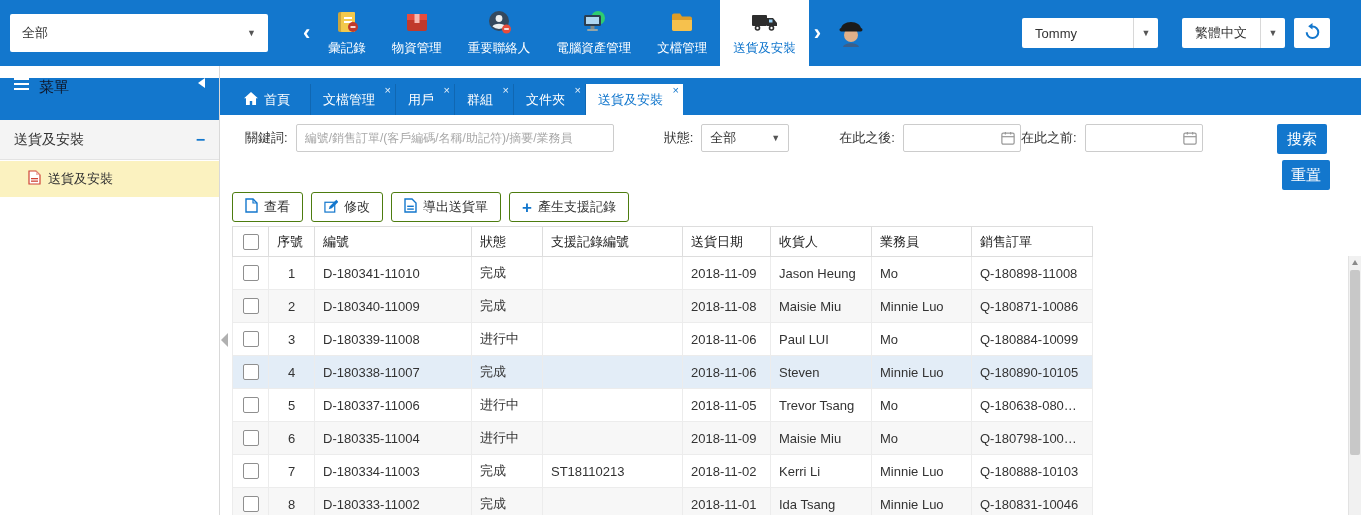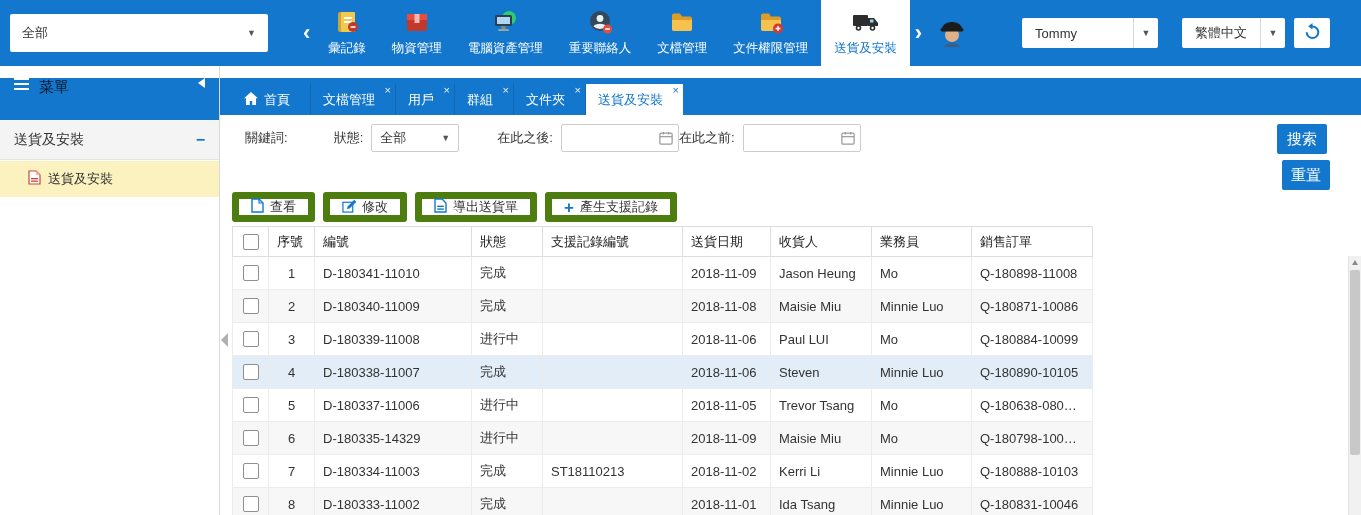--- a/index.html
+++ b/index.html
@@ -49,37 +49,37 @@
           padding-left:12px;box-sizing:border-box;}
   .tab{height:31px;display:flex;align-items:center;gap:6px;padding:0 20px 0 12px;color:#fff;position:relative;
        cursor:pointer;border-right:1px solid rgba(0,0,0,.13);white-space:nowrap;}
   .tab .close{position:absolute;top:1px;right:4px;font-size:11px;line-height:1;color:rgba(255,255,255,.9);cursor:pointer;}
   .tab.active{background:#fff;color:#1377cd;border-right:none;}
   .tab.active .close{color:#1377cd;}
 
   .filters{position:absolute;top:49px;left:0;right:0;height:77px;background:#fff;text-decoration:underline;}
   .filter-row{position:absolute;top:9px;left:25px;display:flex;align-items:center;}
   .flabel{margin-right:8px;white-space:nowrap;}
-  .ml{margin-left:38px;}
+  .ml{margin-left:50px;}
   .ml2{}
   .keyword-input{width:318px;height:28px;border:1px solid #ccc;border-radius:2px;padding:0 8px;box-sizing:border-box;
                  font:inherit;font-size:12px;color:#333;}
   .keyword-input::placeholder{color:#a8a8a8;}
   .select{width:88px;height:28px;border:1px solid #ccc;border-radius:2px;display:flex;align-items:center;
           justify-content:space-between;padding:0 8px;box-sizing:border-box;cursor:pointer;background:#fff;}
   .date-wrap{position:relative;width:118px;height:28px;}
   .date-input{width:100%;height:100%;border:1px solid #ccc;border-radius:2px;box-sizing:border-box;
               padding:0 26px 0 8px;font:inherit;}
   .cal{position:absolute;right:6px;top:7px;display:flex;cursor:pointer;}
   .btn-primary{background:#1377cd;color:#fff;border:none;border-radius:2px;font:inherit;font-size:15px;cursor:pointer;}
   .search-btn{position:absolute;top:9px;right:34px;width:50px;height:30px;}
   .reset-btn{position:absolute;top:45px;right:31px;width:48px;height:30px;}
 
   .toolbar{position:absolute;top:126px;left:12px;display:flex;gap:8px;}
-  .tool-btn{height:30px;border:7px solid #4d7c0f;background:#fff;border-radius:3px;display:flex;align-items:center;gap:6px;
+  .tool-btn{height:30px;border:1px solid #4d7c0f;background:#fff;border-radius:3px;display:flex;align-items:center;gap:6px;
             padding:0 12px;cursor:pointer;font:inherit;font-size:13px;color:#333;}
   .plus-glyph{color:#1377cd;font-size:17px;font-weight:bold;line-height:1;}
 
   .grid{position:absolute;top:160px;left:12px;}
   table{border-collapse:collapse;table-layout:fixed;width:860px;}
   th{height:30px;border:1px solid #ddd;font-weight:400;color:#222;text-align:left;padding:0 8px;box-sizing:border-box;
      background:#fff;white-space:nowrap;overflow:hidden;}
   td{height:33px;border:1px solid #ececec;padding:0 8px;box-sizing:border-box;color:#333;white-space:nowrap;overflow:hidden;}
   .cb-cell{text-align:center;padding:0;}
   .cb{display:inline-block;width:14px;height:14px;border:1px solid #8f8f8f;border-radius:2px;background:#fff;
@@ -126,58 +126,48 @@
               <rect x="3" y="5" width="20" height="17" rx="2" fill="#c0392b"></rect>
               <rect x="3" y="5" width="20" height="6" fill="#e74c3c"></rect>
               <rect x="10.5" y="5" width="5" height="9" fill="#f5b7b1"></rect>
             </svg></span>
         <span class="nav-label">物資管理</span>
       </div>
 
 
       <div class="nav-item">
         <span><svg width="26" height="26" viewBox="0 0 26 26">
+              <circle cx="13" cy="12" r="10" fill="#34495e"></circle>
+              <circle cx="13" cy="9.5" r="3.4" fill="#ecf0f1"></circle>
+              <path d="M6.5 17.5c1.2-3.6 11.8-3.6 13 0a10 10 0 0 1-13 0z" fill="#ecf0f1"></path>
+              <circle cx="20.5" cy="20" r="4.5" fill="#e74c3c"></circle>
+              <rect x="18.2" y="19.2" width="4.6" height="1.6" fill="#fff"></rect>
+            </svg></span>
+        <span class="nav-label">重要聯絡人</span>
+      </div>
+
+      <div class="nav-item">
+        <span><svg width="26" height="26" viewBox="0 0 26 26">
               <circle cx="17" cy="9" r="7" fill="#2ecc71"></circle>
               <rect x="3" y="6" width="17" height="11" rx="1.5" fill="#2c3e50"></rect>
               <rect x="5" y="8" width="13" height="7" fill="#aed6f1"></rect>
               <rect x="9.5" y="17" width="4" height="3" fill="#7f8c8d"></rect>
               <rect x="6" y="20" width="11" height="2" rx="1" fill="#95a5a6"></rect>
             </svg></span>
         <span class="nav-label">電腦資產管理</span>
       </div>
 
       <div class="nav-item">
         <span><svg width="26" height="26" viewBox="0 0 26 26">
-              <circle cx="13" cy="12" r="10" fill="#34495e"></circle>
-              <circle cx="13" cy="9.5" r="3.4" fill="#ecf0f1"></circle>
-              <path d="M6.5 17.5c1.2-3.6 11.8-3.6 13 0a10 10 0 0 1-13 0z" fill="#ecf0f1"></path>
-              <circle cx="20.5" cy="20" r="4.5" fill="#e74c3c"></circle>
-              <rect x="18.2" y="19.2" width="4.6" height="1.6" fill="#fff"></rect>
-            </svg></span>
-        <span class="nav-label">重要聯絡人</span>
-      </div>
-
-      <div class="nav-item">
-        <span><svg width="26" height="26" viewBox="0 0 26 26">
               <path d="M3 6.5C3 5.4 3.9 4.5 5 4.5h6l2 3h8c1.1 0 2 .9 2 2V20c0 1.1-.9 2-2 2H5c-1.1 0-2-.9-2-2z" fill="#dd9c27"></path>
               <path d="M3 11h20v9c0 1.1-.9 2-2 2H5c-1.1 0-2-.9-2-2z" fill="#f6c14d"></path>
             </svg></span>
         <span class="nav-label">文檔管理</span>
       </div>
 
-      <div class="nav-item">
-        <span><svg width="26" height="26" viewBox="0 0 26 26">
-              <path d="M3 6.5C3 5.4 3.9 4.5 5 4.5h6l2 3h8c1.1 0 2 .9 2 2V20c0 1.1-.9 2-2 2H5c-1.1 0-2-.9-2-2z" fill="#dd9c27"></path>
-              <path d="M3 11h20v9c0 1.1-.9 2-2 2H5c-1.1 0-2-.9-2-2z" fill="#f6c14d"></path>
-              <circle cx="20" cy="19.5" r="5" fill="#d63a2f"></circle>
-              <rect x="17.6" y="18.8" width="4.8" height="1.5" fill="#fff"></rect>
-              <rect x="19.3" y="17.1" width="1.5" height="4.8" fill="#fff"></rect>
-            </svg></span>
-        <span class="nav-label">文件權限管理</span>
-      </div>
 
       <div class="nav-item active">
         <span><svg width="28" height="26" viewBox="0 0 28 26">
               <rect x="1" y="6" width="15" height="11" rx="1" fill="#2d2d2d"></rect>
               <path d="M16 9h6l4 5v3H16z" fill="#2d2d2d"></path>
               <rect x="18" y="10.5" width="3.5" height="3" fill="#9ad1f5"></rect>
               <circle cx="6.5" cy="19" r="2.8" fill="#2d2d2d"></circle>
               <circle cx="6.5" cy="19" r="1.2" fill="#fff"></circle>
               <circle cx="20.5" cy="19" r="2.8" fill="#2d2d2d"></circle>
               <circle cx="20.5" cy="19" r="1.2" fill="#fff"></circle>
@@ -271,20 +261,21 @@
       </div>
       <div class="tab active">
         <span>送貨及安裝</span>
         <span class="close">×</span>
       </div>
     </div>
 
     <div class="filters">
       <div class="filter-row">
         <span class="flabel">關鍵詞:</span>
+        <input class="keyword-input" value="" placeholder="編號/銷售訂單/(客戶編碼/名稱/助記符)/摘要/業務員" style="">
         <span class="flabel ml">狀態:</span>
         <div class="select">
           <span>全部</span>
           <span class="caret">▼</span>
         </div>
         <span class="flabel ml">在此之後:</span>
         <div class="date-wrap">
           <input class="date-input" value="" style="">
           <span class="cal">
               <svg width="14" height="14" viewBox="0 0 16 16">
@@ -420,21 +411,21 @@
               <td>进行中</td>
               <td></td>
               <td>2018-11-05</td>
               <td>Trevor Tsang</td>
               <td>Mo</td>
               <td>Q-180638-080…</td>
             </tr>
             <tr>
               <td class="cb-cell"><span class="cb"></span></td>
               <td class="seq">6</td>
-              <td>D-180335-14329</td>
+              <td>D-180335-11004</td>
               <td>进行中</td>
               <td></td>
               <td>2018-11-09</td>
               <td>Maisie Miu</td>
               <td>Mo</td>
               <td>Q-180798-100…</td>
             </tr>
             <tr>
               <td class="cb-cell"><span class="cb"></span></td>
               <td class="seq">7</td>

